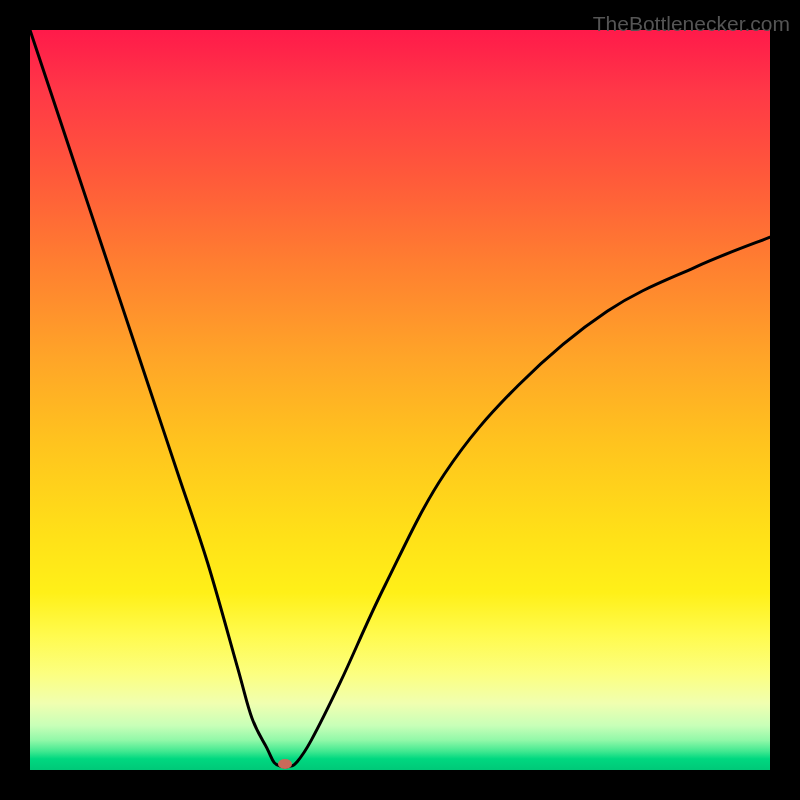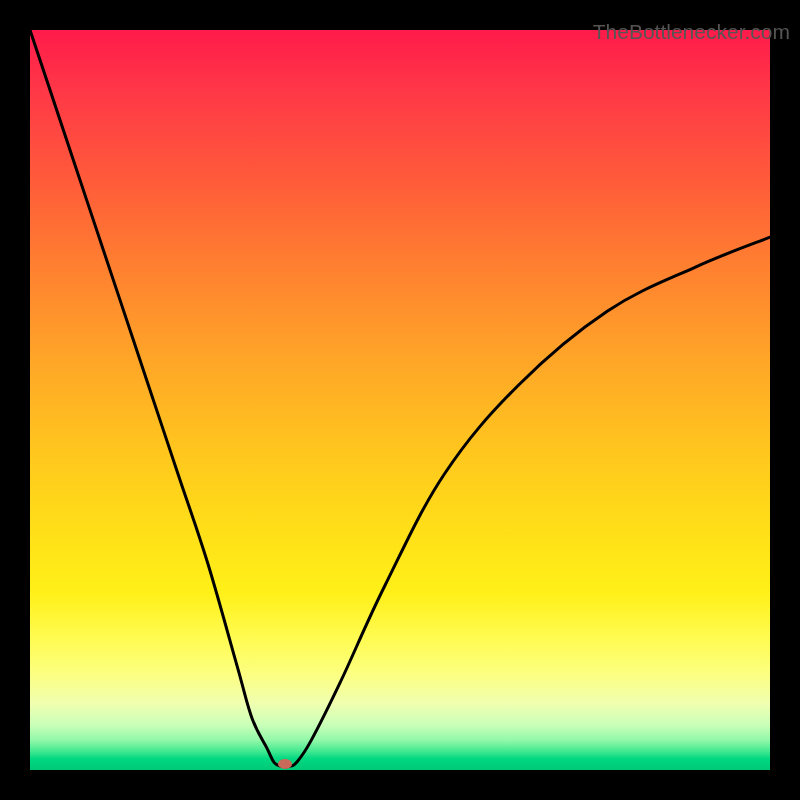--- a/index.html
+++ b/index.html
@@ -6,21 +6,21 @@
     margin: 0;
     padding: 0;
     width: 800px;
     height: 800px;
     background: #000;
     position: relative;
     font-family: Arial, Helvetica, sans-serif;
   }
   .watermark {
     position: absolute;
-    top: 20px;
+    top: 12px;
     right: 10px;
     color: #555;
     font-size: 21px;
     font-weight: 500;
     z-index: 10;
   }
   .plot {
     position: absolute;
     left: 30px;
     top: 30px;

